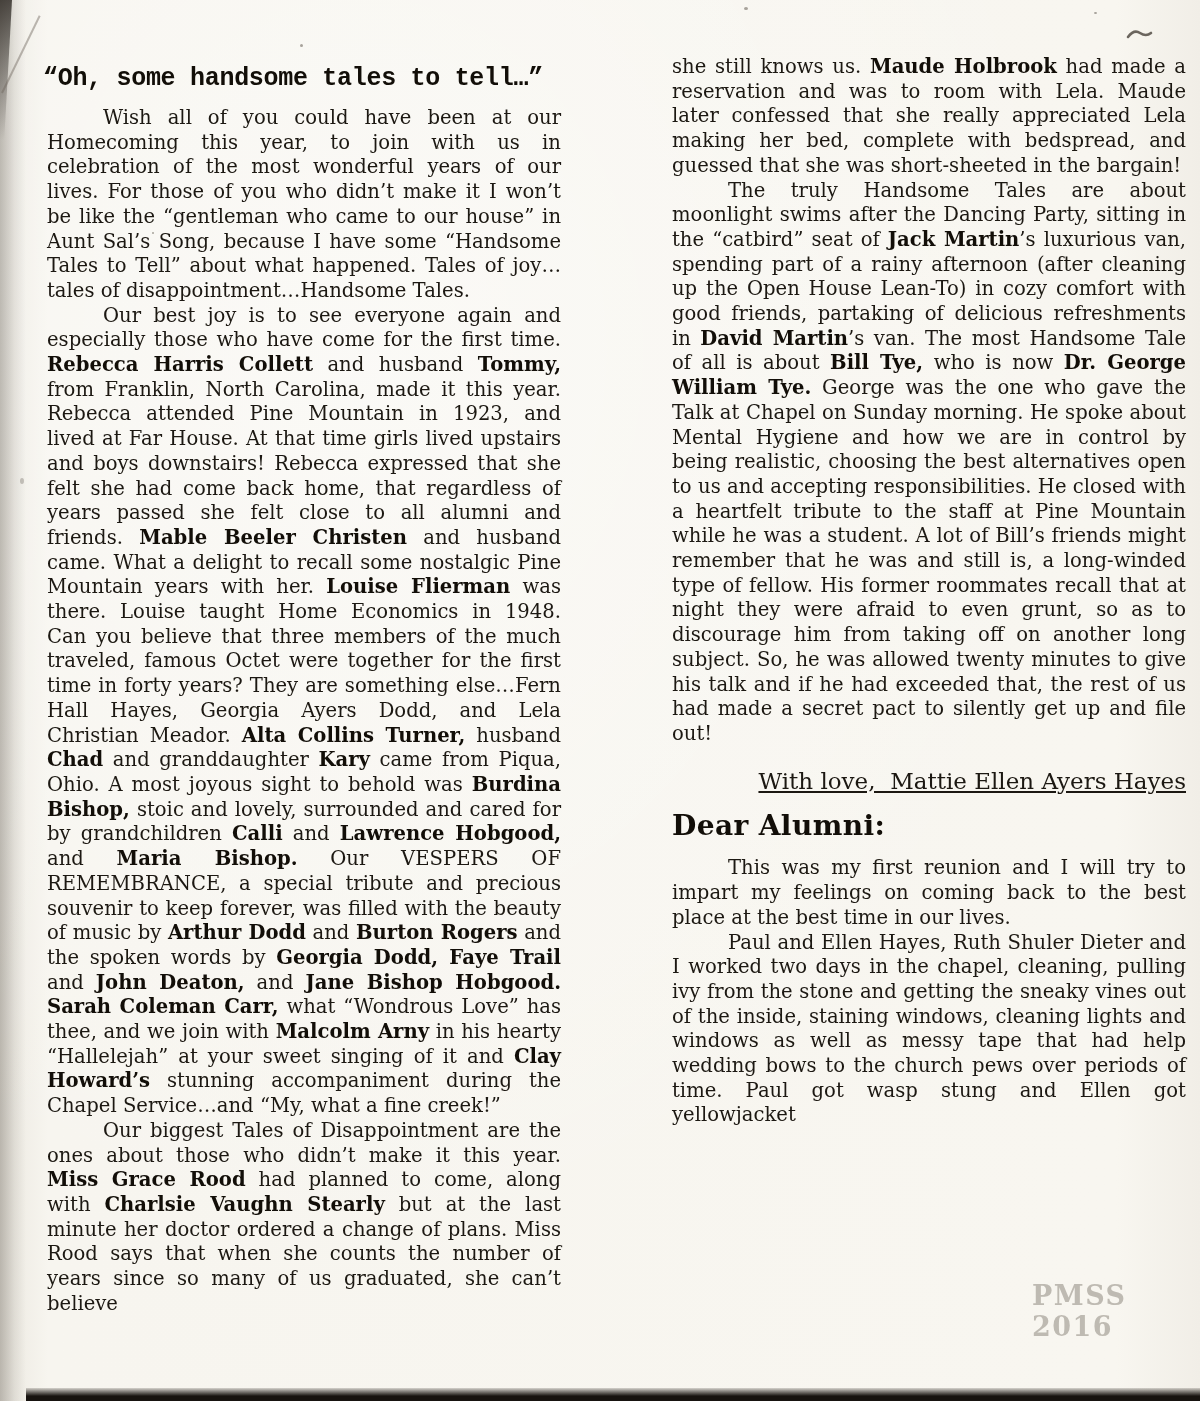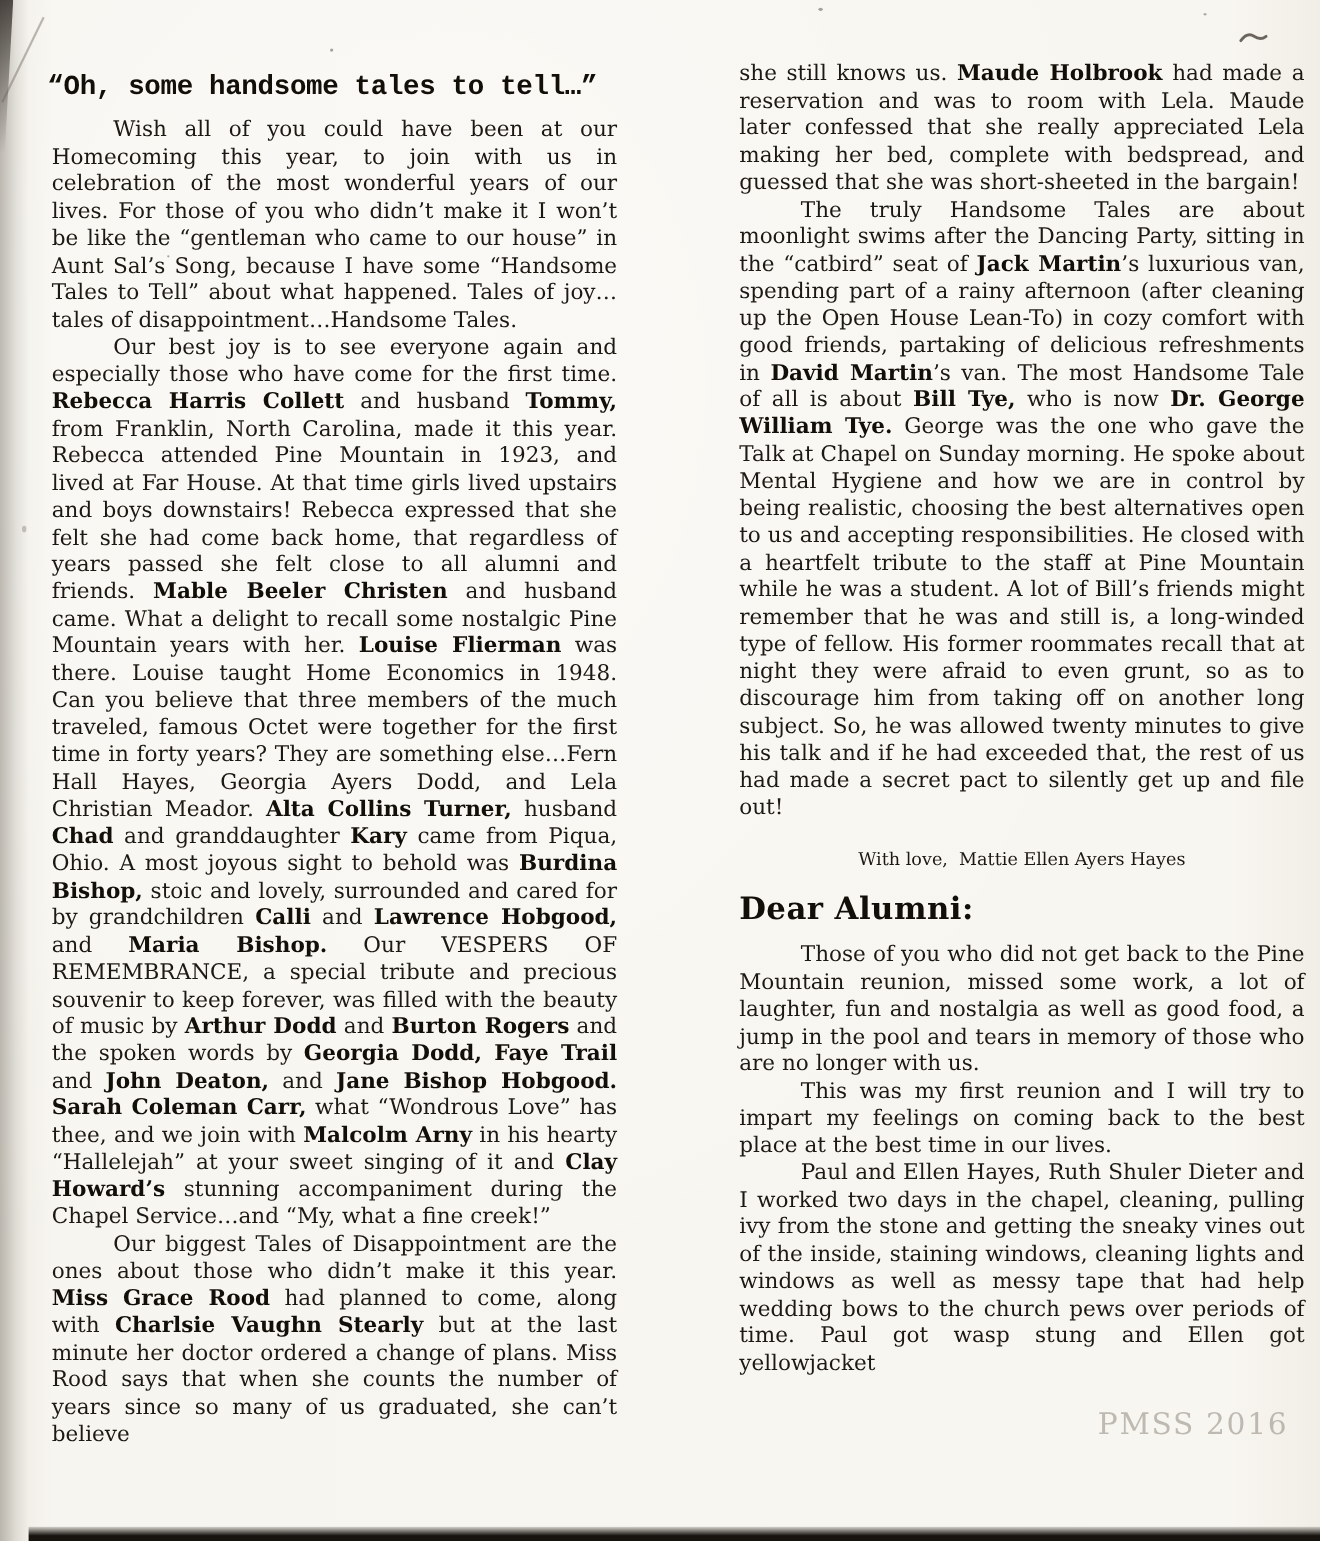--- a/index.html
+++ b/index.html
@@ -35,40 +35,42 @@
     margin: 0 0 11px -4px;
     line-height: 32px;
     text-align: left;
     font-family: Liberation Mono, monospace;
   }
   p.body-p { margin: 0; padding: 0; text-align: justify; }
   p.indent { text-indent: 56px; }
   .b { font-weight: bold; color: #120e08; }
   .signoff {
     margin: 22px 0 0 0;
-    text-align: center;
-    font-size: 16px;
+    text-align: right;
+    font-size: 23px;
     line-height: 24.7px;
+    text-decoration: underline;
   }
   .alumni-heading {
     font-size: 28px;
     font-weight: bold;
     color: #120e08;
     margin: 16px 0 13px 0;
     line-height: 34px;
     letter-spacing: 0.4px;
     text-align: left;
   }
   .watermark {
     position: absolute;
-    left: 998px; top: 1280px;
+    left: 1032px; top: 1280px;
     font-size: 27px;
     letter-spacing: 1.5px;
     color: rgba(128, 122, 110, 0.48);
     pointer-events: none;
+    font-weight: bold;
   }
   
   .edge-left {
     position: absolute; left: 0; top: 0; width: 26px; height: 100%;
     background: linear-gradient(to right, rgba(82,75,66,0.32), rgba(82,75,66,0.10) 55%, rgba(82,75,66,0) 100%);
   }
   .corner-tl {
     position: absolute; left: 0; top: 0; width: 12px; height: 140px;
     background: linear-gradient(to bottom, rgba(30,25,20,0.75), rgba(30,25,20,0));
     clip-path: polygon(0 0, 100% 0, 35% 100%, 0 100%);
@@ -107,21 +109,20 @@
   </div>
 
   <div class="col col-right">
     <div>
         <p class="body-p"><span>she still knows us. </span><span class="b">Maude Holbrook</span><span> had made a reservation and was to room with Lela. Maude later confessed that she really appreciated Lela making her bed, complete with bedspread, and guessed that she was short-sheeted in the bargain!</span></p>
         <p class="body-p indent"><span>The truly Handsome Tales are about moonlight swims after the Dancing Party, sitting in the “catbird” seat of </span><span class="b">Jack Martin</span><span>’s luxurious van, spending part of a rainy afternoon (after cleaning up the Open House Lean-To) in cozy comfort with good friends, partaking of delicious refreshments in </span><span class="b">David Martin</span><span>’s van. The most Handsome Tale of all is about </span><span class="b">Bill Tye,</span><span> who is now </span><span class="b">Dr. George William Tye.</span><span> George was the one who gave the Talk at Chapel on Sunday morning. He spoke about Mental Hygiene and how we are in control by being realistic, choosing the best alternatives open to us and accepting responsibilities. He closed with a heartfelt tribute to the staff at Pine Mountain while he was a student. A lot of Bill’s friends might remember that he was and still is, a long-winded type of fellow. His former roommates recall that at night they were afraid to even grunt, so as to discourage him from taking off on another long subject. So, he was allowed twenty minutes to give his talk and if he had exceeded that, the rest of us had made a secret pact to silently get up and file out!</span></p>
       </div>
     <p class="signoff">With love, &nbsp;Mattie Ellen Ayers Hayes</p>
     <h2 class="alumni-heading">Dear Alumni:</h2>
     <div>
-        <p class="body-p indent"><span>Those of you who did not get back to the Pine Mountain reunion, missed some work, a lot of laughter, fun and nostalgia as well as good food, a jump in the pool and tears in memory of those who are no longer with us.</span></p>
         <p class="body-p indent"><span>This was my first reunion and I will try to impart my feelings on coming back to the best place at the best time in our lives.</span></p>
         <p class="body-p indent"><span>Paul and Ellen Hayes, Ruth Shuler Dieter and I worked two days in the chapel, cleaning, pulling ivy from the stone and getting the sneaky vines out of the inside, staining windows, cleaning lights and windows as well as messy tape that had help wedding bows to the church pews over periods of time. Paul got wasp stung and Ellen got yellowjacket</span></p>
       </div>
   </div>
 
   <div class="watermark">PMSS 2016</div>
 
   <div class="edge-left"></div>
   <div class="corner-tl"></div>
   <div class="streak-tl"></div>

